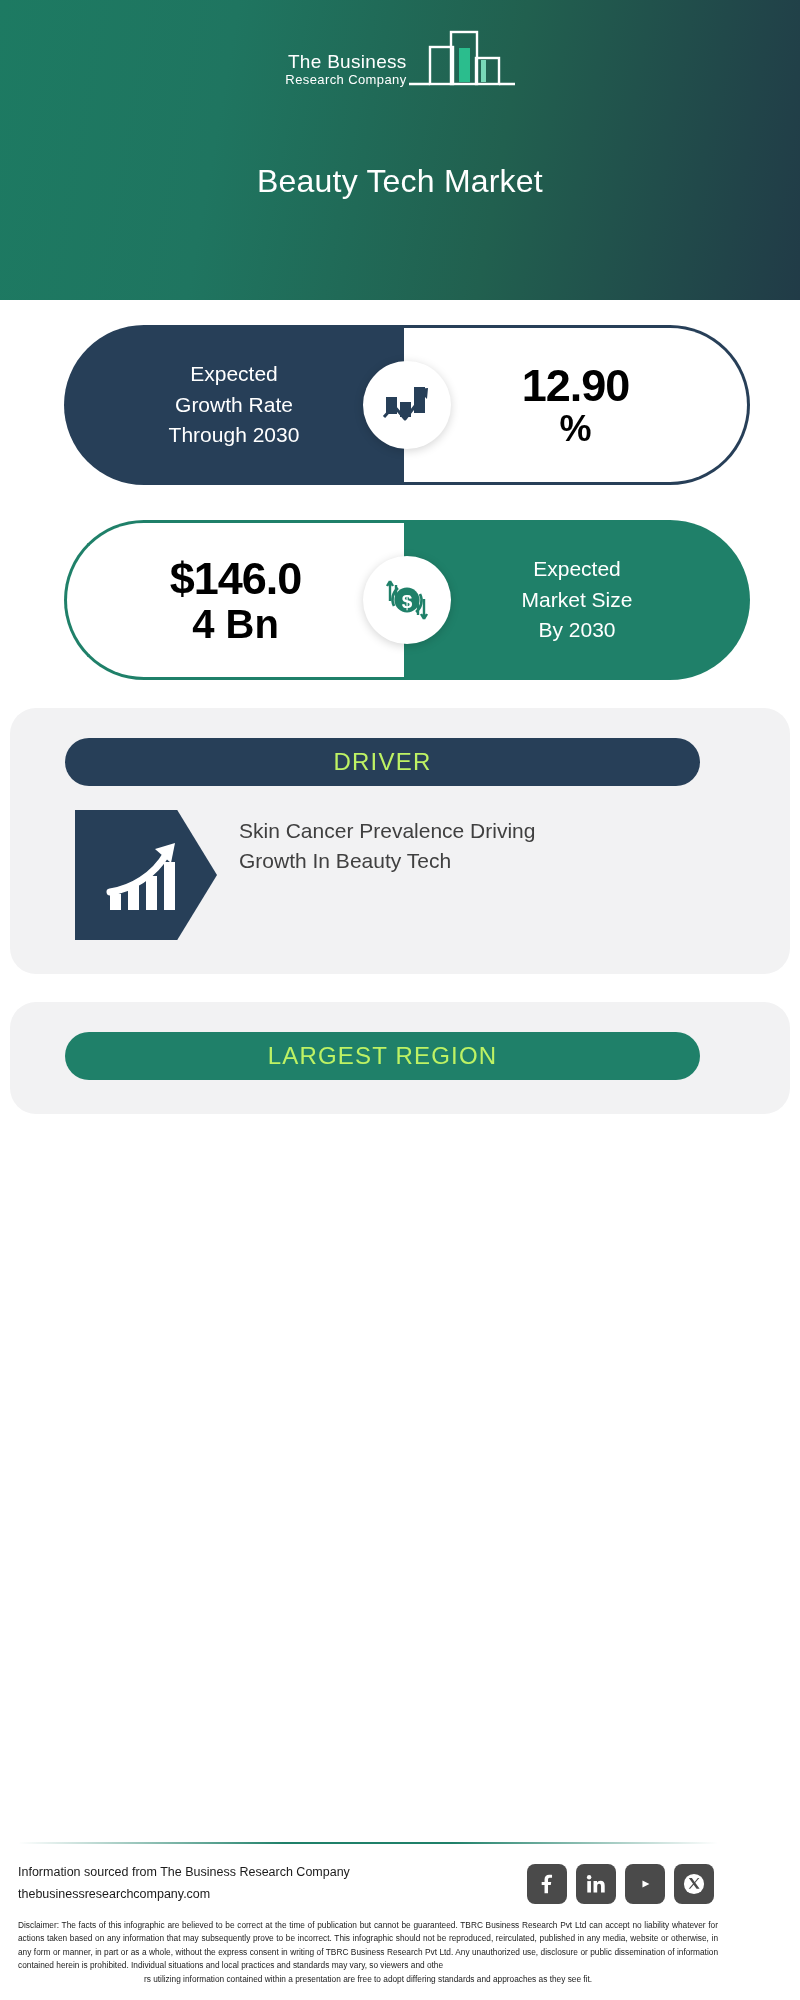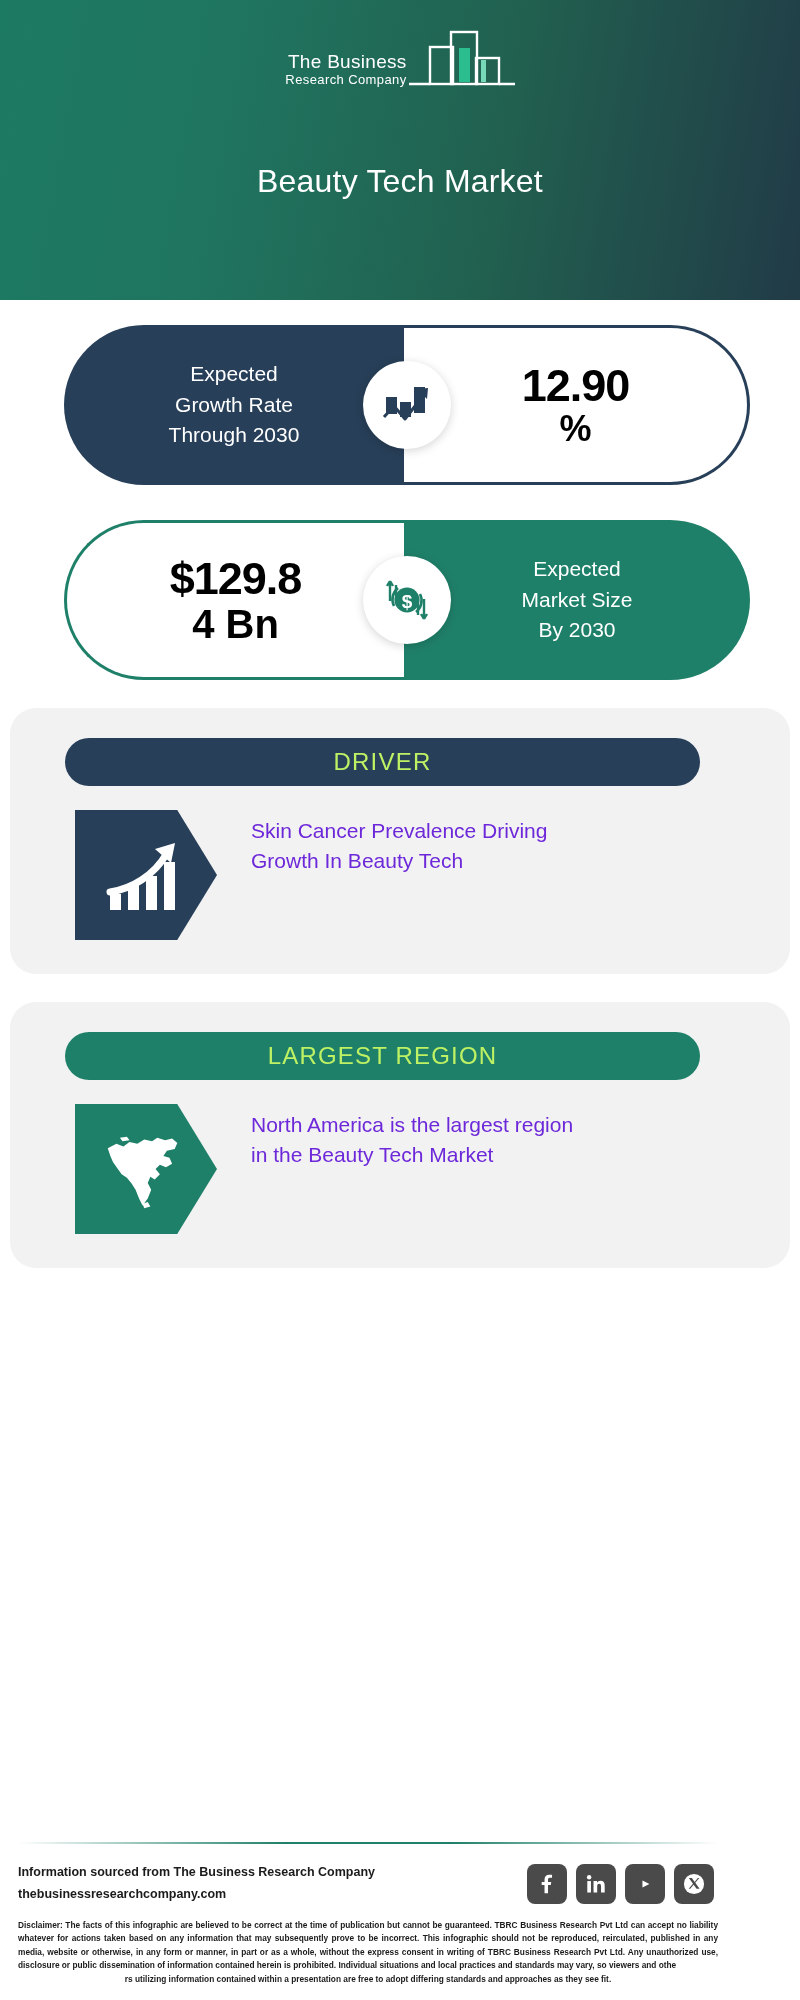--- a/index.html
+++ b/index.html
@@ -107,27 +107,26 @@
 
   .panel-body { display:flex; gap:22px; padding:24px 34px 0 65px; }
   .hexicon {
     width:142px; height:130px; flex:0 0 142px;
     clip-path:polygon(0 0, 72% 0, 100% 50%, 72% 100%, 0 100%);
     display:flex; align-items:center; justify-content:center;
   }
   .hex-navy { background:#273f58; }
   .hex-green { background:#1f8069; }
   .panel-text {
-    font-size:21px; line-height:1.45; color:#6d28d9; padding-top:6px;
+    font-size:21px; line-height:1.45; color:#404040; padding-top:6px;
     max-width:330px;
-    margin-left:12px;
-  }
-
-  
-  .footer { position:absolute; left:0; bottom:0; width:736px;font-weight:bold; }
+  }
+
+  
+  .footer { position:absolute; left:0; bottom:0; width:736px; }
   .fdiv {
     height:2px; margin:0 18px 0 18px;
     background:linear-gradient(90deg,rgba(31,128,105,0) 0%,#1f8069 38%,#1f8069 62%,rgba(31,128,105,0) 100%);
   }
   .frow {
     display:flex; align-items:center; justify-content:space-between;
     padding:18px 22px 10px 18px;
   }
   .fsrc { font-size:12.5px; line-height:1.7; color:#1b1b1b; }
   .fsocial { display:flex; gap:9px; align-items:center; }
@@ -183,21 +182,21 @@
         <rect x="19" y="21" width="11" height="15" fill="#273f58"></rect>
         <rect x="33" y="6" width="11" height="26" fill="#273f58"></rect>
         <path d="M3 36 L13 25 L24 38 L45 11" stroke="#273f58" stroke-width="3" fill="none" stroke-linejoin="round"></path>
         <path d="M36 8 L47 7 L46 18 Z" fill="#273f58"></path>
       </svg>
     </div>
   </div>
 
   <div class="stat-card">
     <div class="sc2-left">
-      <span class="v">$129.8</span>
+      <span class="v">$146.0</span>
       <span class="u">4 Bn</span>
     </div>
     <div class="sc2-right">
       <span>Expected</span>
       <span>Market Size</span>
       <span>By 2030</span>
     </div>
     <div class="badge-circle">
       <svg width="54" height="54" viewBox="0 0 54 54">
         <circle cx="27" cy="27" r="12.5" fill="#1f8069"></circle>
@@ -229,34 +228,20 @@
       </svg>
     </div>
     <div class="panel-text">Skin Cancer Prevalence Driving Growth In Beauty Tech</div>
   </div>
 </div>
 
 <div class="panel">
   <div class="panel-pill pill-green">
     <span>LARGEST REGION</span>
   </div>
-  <div class="panel-body">
-    <div class="hexicon hex-green">
-      <svg width="88" height="80" viewBox="0 0 100 92">
-        <path fill="#fff" d="M6 22 L16 17 L24 20 L31 15 L40 17 L48 12 L57 14 L63 10 L72 13 L80 11
-          L86 16 L83 23 L74 25 L70 31 L77 33 L80 40 L73 44 L66 41 L61 46 L66 52 L60 58
-          L55 55 L52 62 L56 70 L52 80 L46 88 L42 80 L38 70 L33 62 L28 56 L22 52 L17 45
-          L12 38 L9 31 Z"></path>
-        <path fill="#fff" d="M58 18 L66 17 L70 22 L63 25 Z"></path>
-        <path fill="#fff" d="M20 10 L28 9 L31 13 L23 14 Z"></path>
-        <path fill="#fff" d="M46 86 L52 84 L55 89 L48 91 Z"></path>
-      </svg>
-    </div>
-    <div class="panel-text">North America is the largest region in the Beauty Tech Market</div>
-  </div>
 </div>
 
 <div class="footer">
   <div class="fdiv"></div>
 
   <div class="frow">
     <div class="fsrc">
       <div>Information sourced from The Business Research Company</div>
       <div>thebusinessresearchcompany.com</div>
     </div>

